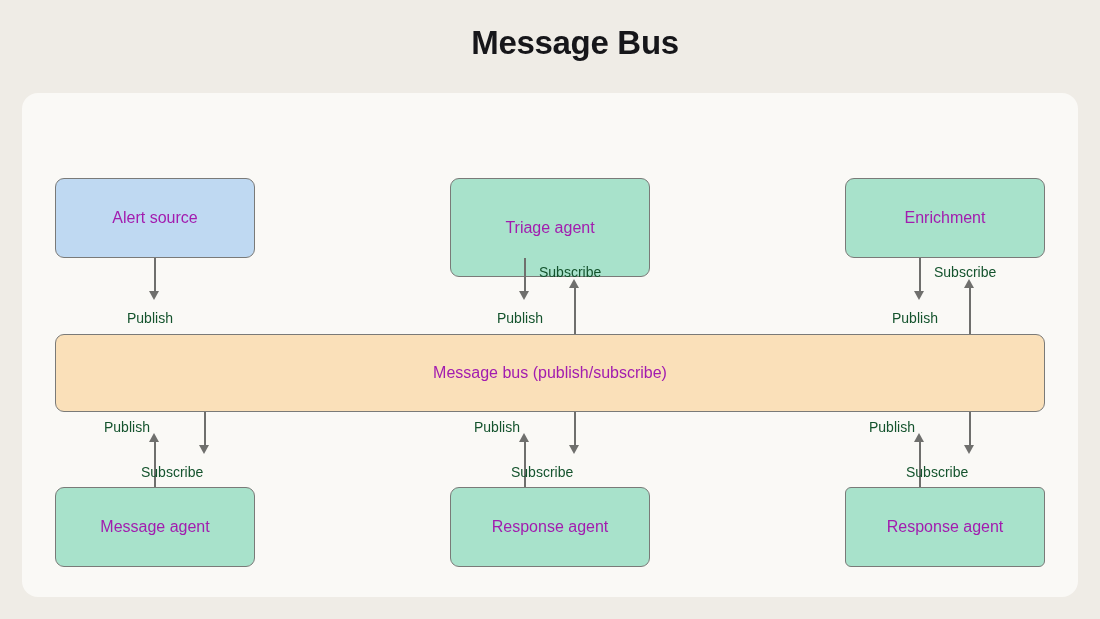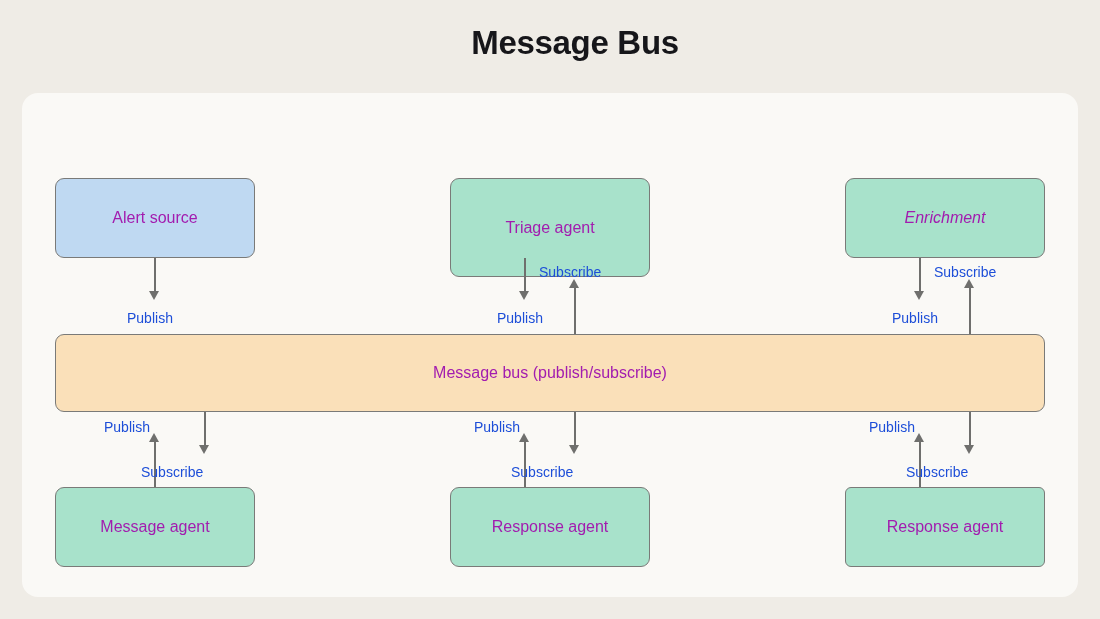--- a/index.html
+++ b/index.html
@@ -80,39 +80,39 @@
     height: 0;
     border-left: 5.5px solid transparent;
     border-right: 5.5px solid transparent;
   }
   .arrowhead.down { border-top: 9px solid #6f6f6d; }
   .arrowhead.up   { border-bottom: 9px solid #6f6f6d; }
 
   .edge-label {
     position: absolute;
     font-size: 14px;
-    color: #1d4ed8;
+    color: #14532d;
     white-space: nowrap;
   }
   .edge-label.lbl-right { text-align: left; }
   .edge-label.lbl-left  { text-align: right; }
 </style>
 </head>
 <body>
 
 <div id="page-title">Message Bus</div>
 
 <div id="card">
 
 
   <div class="node blue" style="left:33px; top:85px; width:200px; height:80px;">Alert source</div>
 
   <div class="node green" style="left:428px; top:85px; width:200px; height:99px;">Triage agent</div>
 
-  <div class="node green" style="left:823px; top:85px; width:200px; height:80px;font-style:italic;">Enrichment</div>
+  <div class="node green" style="left:823px; top:85px; width:200px; height:80px;">Enrichment</div>
 
   <div class="node bus" style="left:33px; top:241px; width:990px; height:78px;">Message bus (publish/subscribe)</div>
 
   <div class="node green" style="left:33px; top:394px; width:200px; height:80px;">Message agent</div>
 
   <div class="node green" style="left:428px; top:394px; width:200px; height:80px;">Response agent</div>
 
   <div class="node green" style="left:823px; top:394px; width:200px; height:80px;border-radius:6px;">Response agent</div>
 
   <div class="conn">

